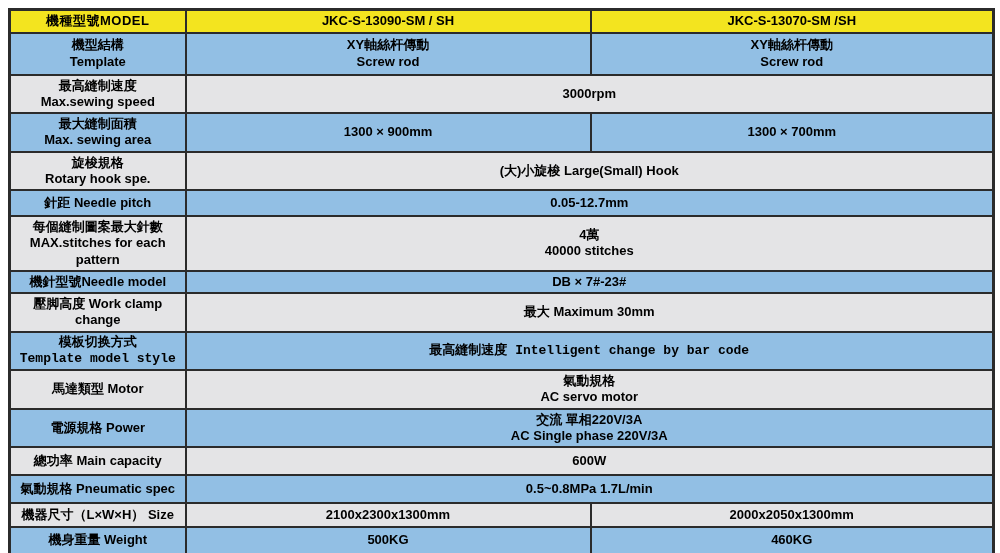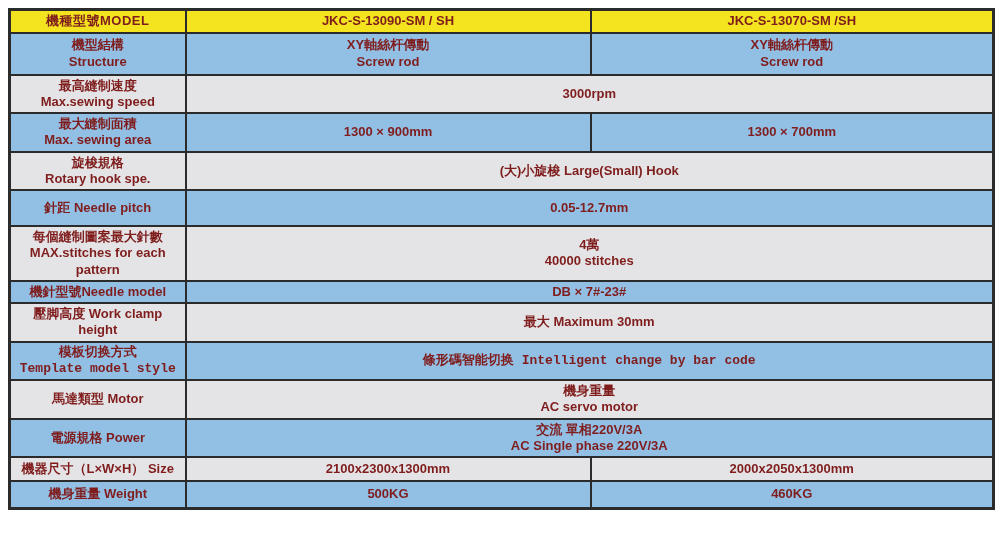--- a/index.html
+++ b/index.html
@@ -19,21 +19,21 @@
     border-collapse: collapse;
     width: 100%;
     table-layout: fixed;
     border: 3px solid #2b2b2b;
   }
   table.spec td {
     border: 2px solid #2b2b2b;
     text-align: center;
     vertical-align: middle;
     font-weight: bold;
-    color: #7f1d1d;
+    color: #000000;
     font-size: 13px;
     line-height: 1.25;
     padding: 2px 4px;
     overflow: hidden;
   }
   col.label-col  { width: 176px; }
   col.value-col1 { width: 405px; }
   col.value-col2 { width: 403px; }
 
   tr.yellow td { background: #f3e41f; }
@@ -57,21 +57,21 @@
     <tbody id="spec-body">
       <tr class="yellow" style="height:23px">
         <td class="header-label">機種型號MODEL</td>
         <td class="header-model">JKC-S-13090-SM / SH</td>
         <td class="header-model">JKC-S-13070-SM /SH</td>
       </tr>
 
     <tr class="blue" style="height: 42px;">
           <td class="label-cell">
             <div>機型結構</div>
-            <div>Structure</div>
+            <div>Template</div>
           </td>
           <td class="value-cell">
             <div>XY軸絲杆傳動</div>
             <div>Screw rod</div>
           </td>
           <td class="value-cell">
             <div>XY軸絲杆傳動</div>
             <div>Screw rod</div>
           </td>
         </tr>
@@ -98,21 +98,21 @@
         </tr>
         <tr class="gray" style="height: 37px;">
           <td class="label-cell">
             <div>旋梭規格</div>
             <div>Rotary hook spe.</div>
           </td>
           <td colspan="2" class="value-cell">
             <div>(大)小旋梭  Large(Small) Hook</div>
           </td>
         </tr>
-        <tr class="blue" style="height: 36px;">
+        <tr class="blue" style="height: 26px;">
           <td class="label-cell">
             <div>針距 Needle pitch</div>
           </td>
           <td colspan="2" class="value-cell">
             <div>0.05-12.7mm</div>
           </td>
         </tr>
         <tr class="gray" style="height: 43px;">
           <td class="label-cell">
             <div>每個縫制圖案最大針數</div>
@@ -126,51 +126,67 @@
         <tr class="blue" style="height: 22px;">
           <td class="label-cell">
             <div>機針型號Needle model</div>
           </td>
           <td colspan="2" class="value-cell">
             <div>DB × 7#-23#</div>
           </td>
         </tr>
         <tr class="gray" style="height: 26px;">
           <td class="label-cell">
-            <div>壓脚高度 Work clamp height</div>
+            <div>壓脚高度 Work clamp change</div>
           </td>
           <td colspan="2" class="value-cell">
             <div>最大 Maximum 30mm</div>
           </td>
         </tr>
         <tr class="blue" style="height: 37px; font-family: Liberation Mono, monospace;">
           <td class="label-cell">
             <div>模板切换方式</div>
             <div>Template model style</div>
           </td>
           <td colspan="2" class="value-cell">
-            <div>條形碼智能切换 Intelligent change by bar code</div>
+            <div>最高縫制速度 Intelligent change by bar code</div>
           </td>
         </tr>
         <tr class="gray" style="height: 37px;">
           <td class="label-cell">
             <div>馬達類型 Motor</div>
           </td>
           <td colspan="2" class="value-cell">
-            <div>機身重量</div>
+            <div>氣動規格</div>
             <div>AC servo motor</div>
           </td>
         </tr>
         <tr class="blue" style="height: 35px;">
           <td class="label-cell">
             <div>電源規格 Power</div>
           </td>
           <td colspan="2" class="value-cell">
             <div>交流 單相220V/3A</div>
             <div>AC Single phase 220V/3A</div>
+          </td>
+        </tr>
+        <tr class="gray" style="height: 28px;">
+          <td class="label-cell">
+            <div>總功率 Main capacity</div>
+          </td>
+          <td colspan="2" class="value-cell">
+            <div>600W</div>
+          </td>
+        </tr>
+        <tr class="blue" style="height: 28px;">
+          <td class="label-cell">
+            <div>氣動規格 Pneumatic spec</div>
+          </td>
+          <td colspan="2" class="value-cell">
+            <div>0.5~0.8MPa 1.7L/min</div>
           </td>
         </tr>
         <tr class="gray" style="height: 24px;">
           <td class="label-cell">
             <div>機器尺寸（L×W×H） Size</div>
           </td>
           <td class="value-cell">
             <div>2100x2300x1300mm</div>
           </td>
           <td class="value-cell">

